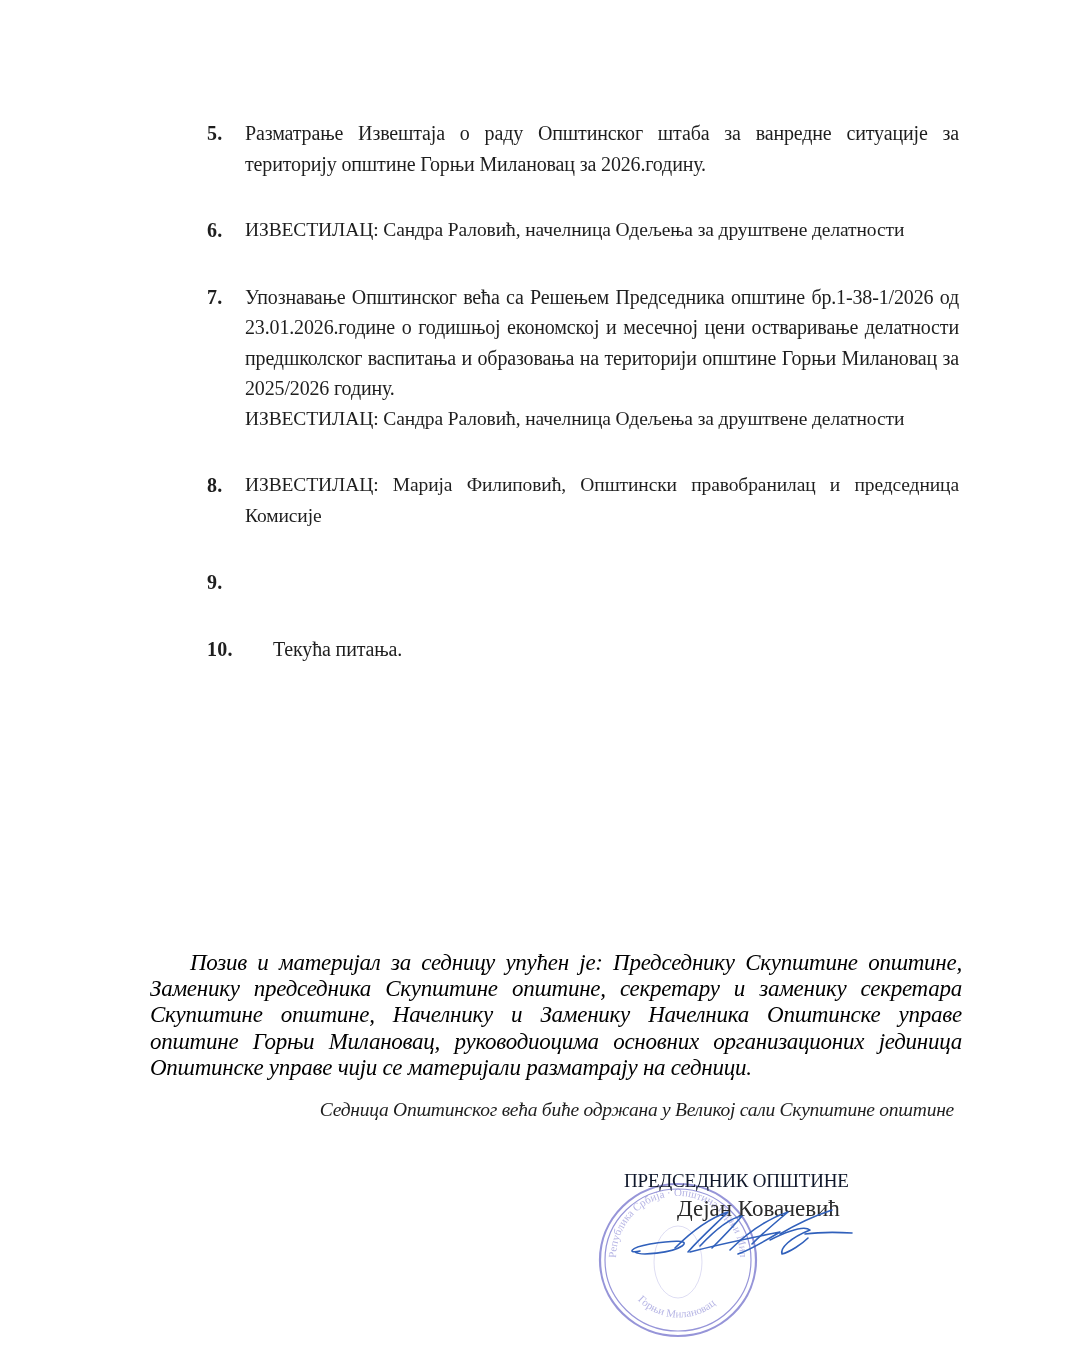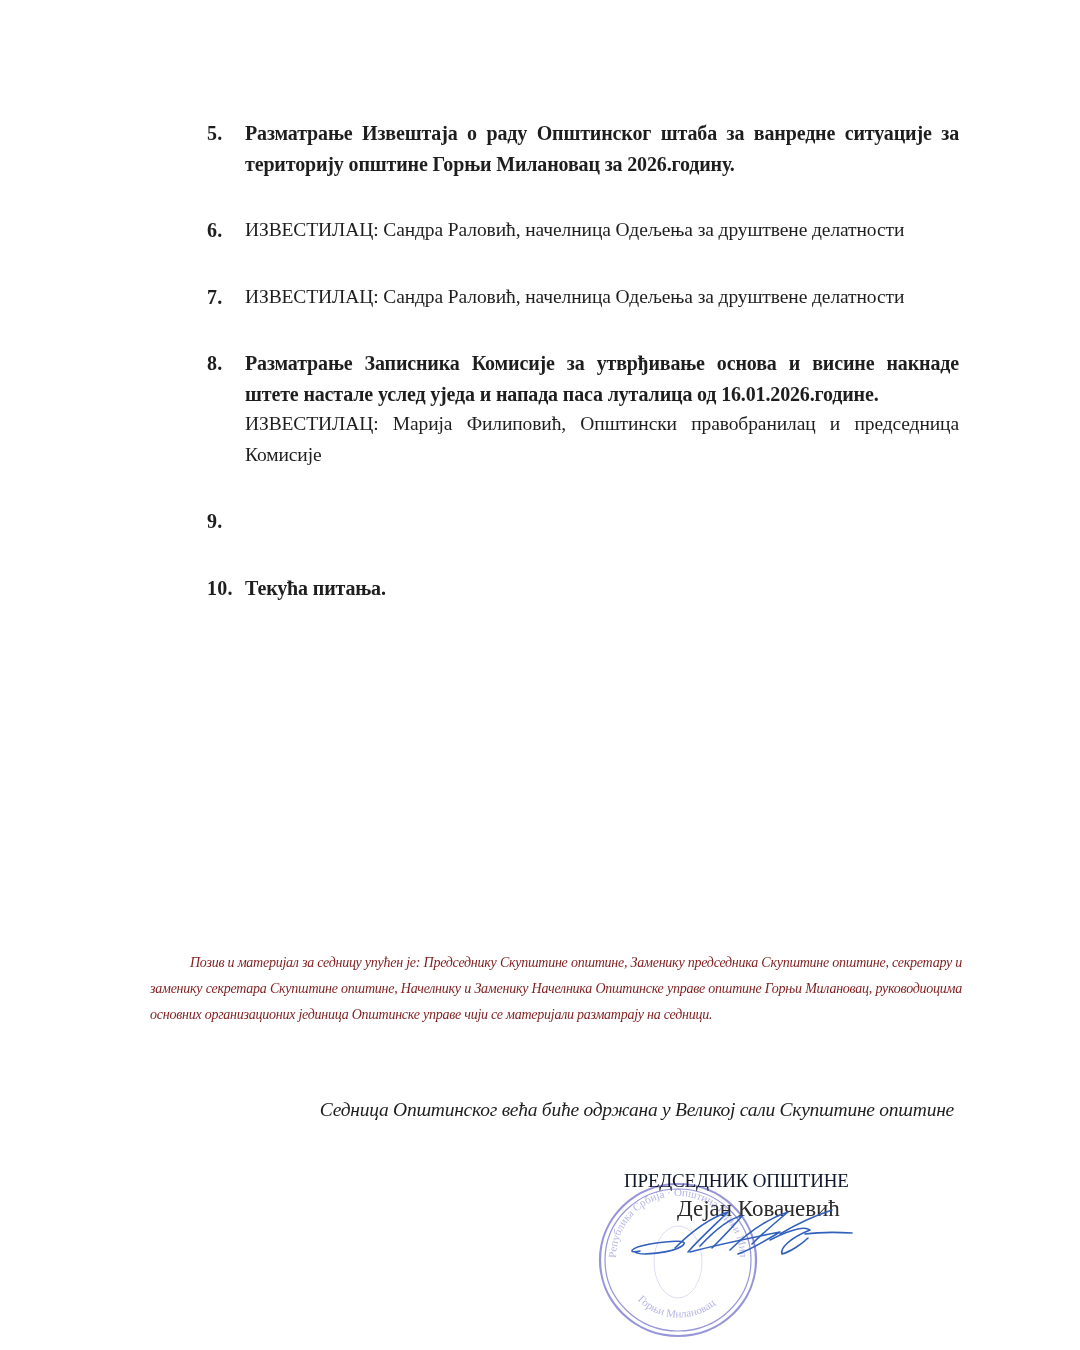--- a/index.html
+++ b/index.html
@@ -36,51 +36,52 @@
       flex: 0 0 38px;
       font-weight: bold;
       font-size: 20px;
       line-height: 30.5px;
       letter-spacing: 0.2px;
     }
     .item .body {
       flex: 1;
     }
     .item .title {
-      font-weight: bold;
+      font-weight: normal;
       font-size: 20px;
       line-height: 30.5px;
       text-align: justify;
       text-align-last: left;
       letter-spacing: -0.15px;
       font-stretch: condensed;
     }
     .item .reporter {
       font-size: 19.5px;
       line-height: 30.5px;
       text-align: justify;
       text-align-last: left;
       letter-spacing: -0.1px;
     }
     .item.last {
       margin-top: 6px;
+      gap: 28px;
     }
     .notice {
       position: absolute;
       left: 150px;
       top: 950px;
       width: 812px;
       font-style: italic;
-      font-size: 14px;
+      font-size: 23px;
       line-height: 26.2px;
       text-align: justify;
       text-align-last: left;
       text-indent: 40px;
       letter-spacing: -0.25px;
-      color: #7f1d1d;
+      color: #000000;
     }
     .session {
       position: absolute;
       left: 150px;
       top: 1097px;
       width: 812px;
       text-align: right;
       font-style: italic;
       font-weight: normal;
       font-size: 19.5px;
@@ -143,28 +144,28 @@
     <div class="item">
       <div class="num">6.</div>
       <div class="body">
         <div class="reporter">ИЗВЕСТИЛАЦ: Сандра Раловић, начелница Одељења за друштвене делатности</div>
       </div>
     </div>
 
     <div class="item">
       <div class="num">7.</div>
       <div class="body">
+        <div class="title">Упознавање Општинског већа са Решењем Председника општине бр.1-38-1/2026 од 23.01.2026.године о годишњој економској и месечној цени остваривање делатности предшколског васпитања и образовања на територији општине Горњи Милановац за 2025/2026 годину.</div>
         <div class="reporter">ИЗВЕСТИЛАЦ: Сандра Раловић, начелница Одељења за друштвене делатности</div>
       </div>
     </div>
 
     <div class="item">
       <div class="num">8.</div>
       <div class="body">
-        <div class="title">Разматрање Записника Комисије за утврђивање основа и висине накнаде штете настале услед уједа и напада паса луталица од 16.01.2026.године.</div>
         <div class="reporter">ИЗВЕСТИЛАЦ: Марија Филиповић, Општински правобранилац и председница Комисије</div>
       </div>
     </div>
 
     <div class="item">
       <div class="num">9.</div>
       <div class="body">
       </div>
     </div>
 

